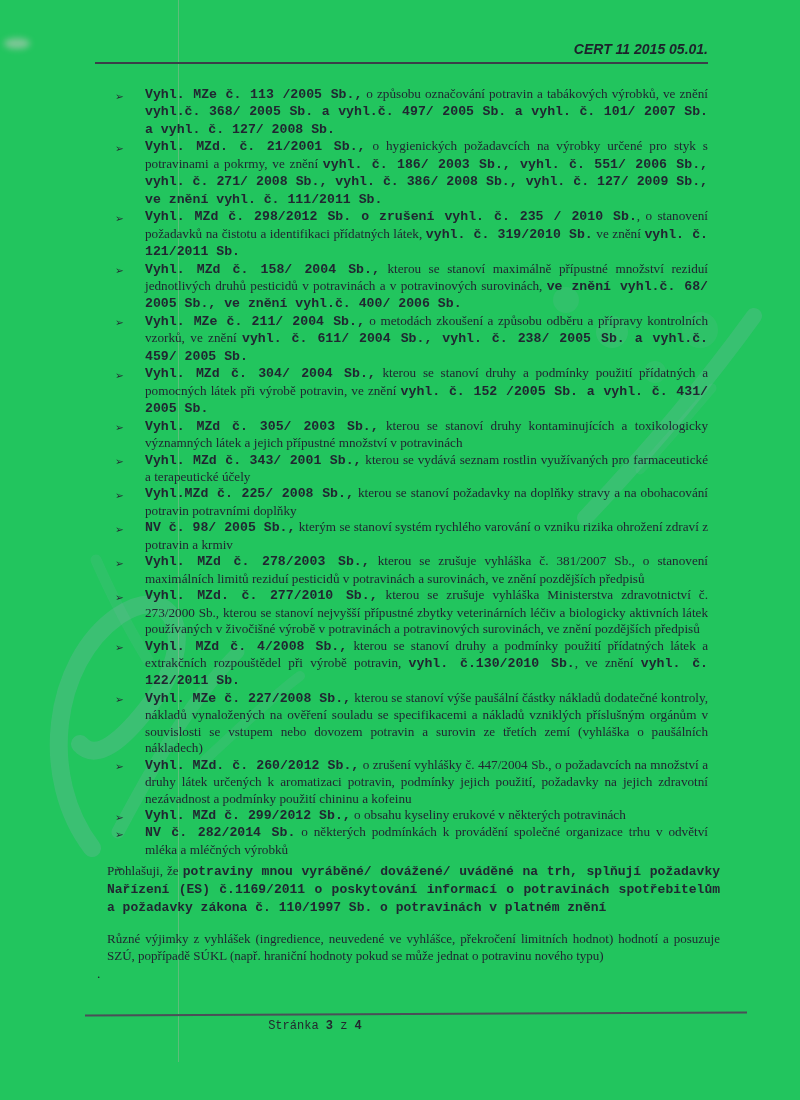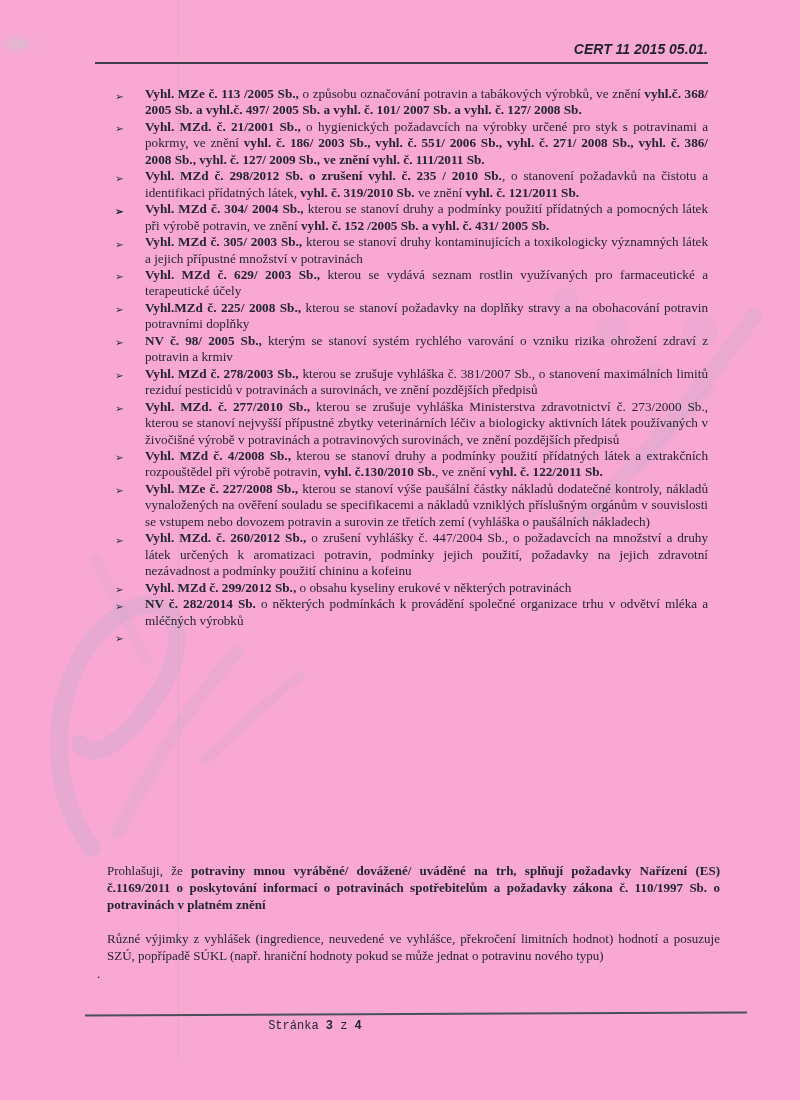--- a/index.html
+++ b/index.html
@@ -1,18 +1,18 @@
 <!DOCTYPE html>
 <html lang="cs"><head>
 <meta charset="utf-8">
 <style>
   html,body { margin:0; padding:0; background:#e9e9e9; }
   .page {
     position:relative; width:800px; height:1100px;
-    background:#f9a8d4; overflow:hidden;
+    background:#22c55e; overflow:hidden;
     font-family:"Liberation Serif", serif;
     color:#212631;
   }
   
   .fold-line {
     position:absolute; left:178px; top:0; width:1px; height:1062px;
     background:rgba(185,178,165,0.40);
   }
   .smudge {
     position:absolute; left:4px; top:38px; width:26px; height:11px;
@@ -39,21 +39,21 @@
     margin:0; padding:0; list-style:none;
     font-size:13.2px; line-height:16.45px;
   }
   .reg-list li {
     position:relative; padding-left:50px; text-align:justify;
   }
   .reg-list .bullet {
     position:absolute; left:20px; top:1.5px;
     font-family:"DejaVu Sans", sans-serif; font-size:10.5px; color:#262b34;
   }
-  b { font-weight:700; }
+  b { font-weight:700;font-family:Liberation Mono, monospace; }
 
   
   .para {
     position:absolute; left:95px; width:613px; margin:12px;
     text-align:justify; font-size:13px; line-height:17px;
   }
   .para-declaration { top:850px; }
   .para-exceptions  { top:918px; }
   .stray-dot { position:absolute; left:97px; top:966px; font-size:13.5px; }
 
@@ -95,25 +95,25 @@
 
   <div class="content">
 
     <div class="cert-label">CERT 11 2015 05.01.</div>
     <div class="header-rule"></div>
 
     <ul class="reg-list" id="reg-list">
         <li><span class="bullet">➢</span><span><b>Vyhl. MZe č. 113 /2005 Sb.,</b> o způsobu označování potravin a tabákových výrobků, ve znění <b>vyhl.č. 368/ 2005 Sb. a vyhl.č. 497/ 2005 Sb. a vyhl. č. 101/ 2007 Sb. a vyhl. č. 127/ 2008 Sb.</b></span></li>
         <li><span class="bullet">➢</span><span><b>Vyhl. MZd. č. 21/2001 Sb.,</b> o hygienických požadavcích na výrobky určené pro styk s potravinami a pokrmy, ve znění <b>vyhl. č. 186/ 2003 Sb., vyhl. č. 551/ 2006 Sb., vyhl. č. 271/ 2008 Sb., vyhl. č. 386/ 2008 Sb., vyhl. č. 127/ 2009 Sb., ve znění vyhl. č. 111/2011 Sb.</b></span></li>
         <li><span class="bullet">➢</span><span><b>Vyhl. MZd č. 298/2012 Sb. o zrušení vyhl. č. 235 / 2010 Sb.</b>, o stanovení požadavků na čistotu a identifikaci přídatných látek, <b>vyhl. č. 319/2010 Sb.</b> ve znění <b>vyhl. č. 121/2011 Sb.</b></span></li>
-        <li><span class="bullet">➢</span></li>
-        <li><span class="bullet">➢</span></li>
+        <li><span class="bullet">➢</span><span><b>Vyhl. MZd č. 158/ 2004 Sb.,</b> kterou se stanoví maximálně přípustné množství reziduí jednotlivých druhů pesticidů v potravinách a v potravinových surovinách, <b>ve znění vyhl.č. 68/ 2005 Sb., ve znění vyhl.č. 400/ 2006 Sb.</b></span></li>
+        <li><span class="bullet">➢</span><span><b>Vyhl. MZe č. 211/ 2004 Sb.,</b> o metodách zkoušení a způsobu odběru a přípravy kontrolních vzorků, ve znění <b>vyhl. č. 611/ 2004 Sb., vyhl. č. 238/ 2005 Sb. a vyhl.č. 459/ 2005 Sb.</b></span></li>
         <li><span class="bullet">➢</span><span><b>Vyhl. MZd č. 304/ 2004 Sb.,</b> kterou se stanoví druhy a podmínky použití přídatných a pomocných látek při výrobě potravin, ve znění <b>vyhl. č. 152 /2005 Sb. a vyhl. č. 431/ 2005 Sb.</b></span></li>
         <li><span class="bullet">➢</span><span><b>Vyhl. MZd č. 305/ 2003 Sb.,</b> kterou se stanoví druhy kontaminujících a toxikologicky významných látek a jejich přípustné množství v potravinách</span></li>
-        <li><span class="bullet">➢</span><span><b>Vyhl. MZd č. 629/ 2003 Sb.,</b> kterou se vydává seznam rostlin využívaných pro farmaceutické a terapeutické účely</span></li>
+        <li><span class="bullet">➢</span><span><b>Vyhl. MZd č. 343/ 2001 Sb.,</b> kterou se vydává seznam rostlin využívaných pro farmaceutické a terapeutické účely</span></li>
         <li><span class="bullet">➢</span><span><b>Vyhl.MZd č. 225/ 2008 Sb.,</b> kterou se stanoví požadavky na doplňky stravy a na obohacování potravin potravními doplňky</span></li>
         <li><span class="bullet">➢</span><span><b>NV č. 98/ 2005 Sb.,</b> kterým se stanoví systém rychlého varování o vzniku rizika ohrožení zdraví z potravin a krmiv</span></li>
         <li><span class="bullet">➢</span><span><b>Vyhl. MZd č. 278/2003 Sb.,</b> kterou se zrušuje vyhláška č. 381/2007 Sb., o stanovení maximálních limitů reziduí pesticidů v potravinách a surovinách, ve znění pozdějších předpisů</span></li>
         <li><span class="bullet">➢</span><span><b>Vyhl. MZd. č. 277/2010 Sb.,</b> kterou se zrušuje vyhláška Ministerstva zdravotnictví č. 273/2000 Sb., kterou se stanoví nejvyšší přípustné zbytky veterinárních léčiv a biologicky aktivních látek používaných v živočišné výrobě v potravinách a potravinových surovinách, ve znění pozdějších předpisů</span></li>
         <li><span class="bullet">➢</span><span><b>Vyhl. MZd č. 4/2008 Sb.,</b> kterou se stanoví druhy a podmínky použití přídatných látek a extrakčních rozpouštědel při výrobě potravin, <b>vyhl. č.130/2010 Sb.</b>, ve znění <b>vyhl. č. 122/2011 Sb.</b></span></li>
         <li><span class="bullet">➢</span><span><b>Vyhl. MZe č. 227/2008 Sb.,</b> kterou se stanoví výše paušální částky nákladů dodatečné kontroly, nákladů vynaložených na ověření souladu se specifikacemi a nákladů vzniklých příslušným orgánům v souvislosti se vstupem nebo dovozem potravin a surovin ze třetích zemí (vyhláška o paušálních nákladech)</span></li>
         <li><span class="bullet">➢</span><span><b>Vyhl. MZd. č. 260/2012 Sb.,</b> o zrušení vyhlášky č. 447/2004 Sb., o požadavcích na množství a druhy látek určených k aromatizaci potravin, podmínky jejich použití, požadavky na jejich zdravotní nezávadnost a podmínky použití chininu a kofeinu</span></li>
         <li><span class="bullet">➢</span><span><b>Vyhl. MZd č. 299/2012 Sb.,</b> o obsahu kyseliny erukové v některých potravinách</span></li>
         <li><span class="bullet">➢</span><span><b>NV č. 282/2014 Sb.</b> o některých podmínkách k provádění společné organizace trhu v odvětví mléka a mléčných výrobků</span></li>
         <li><span class="bullet">➢</span></li>

